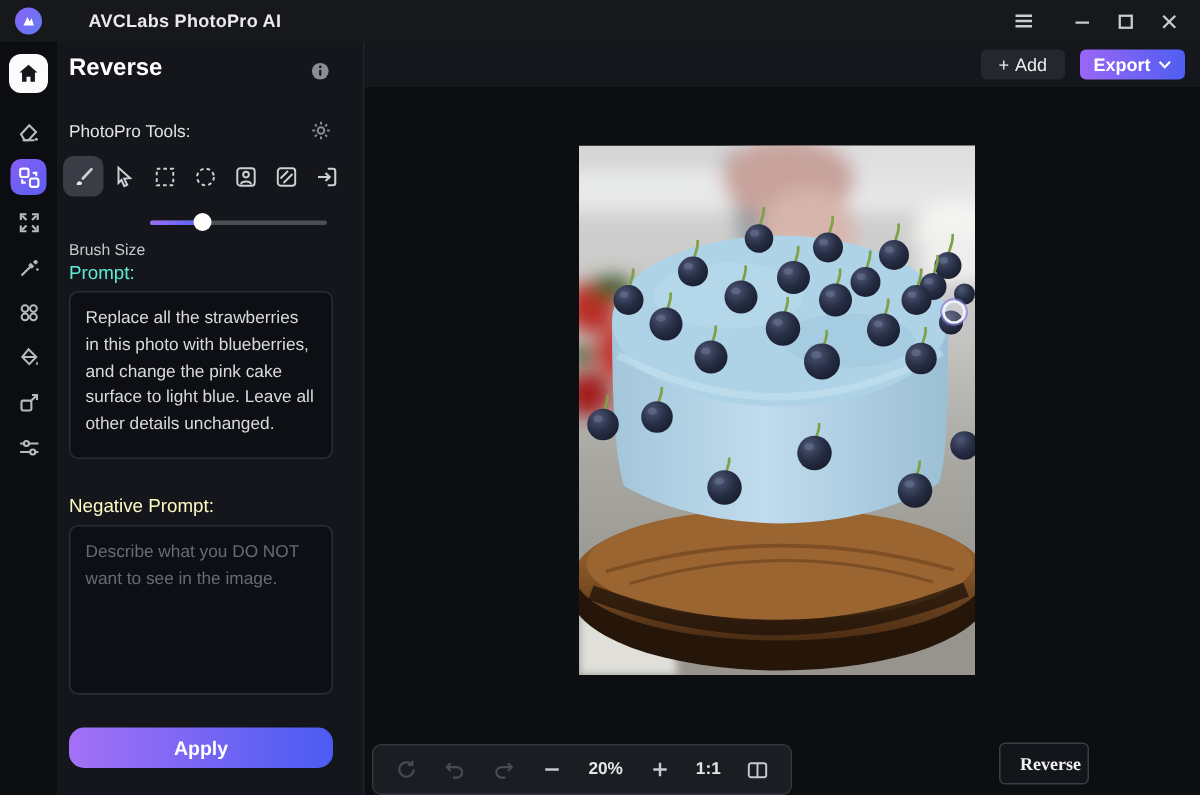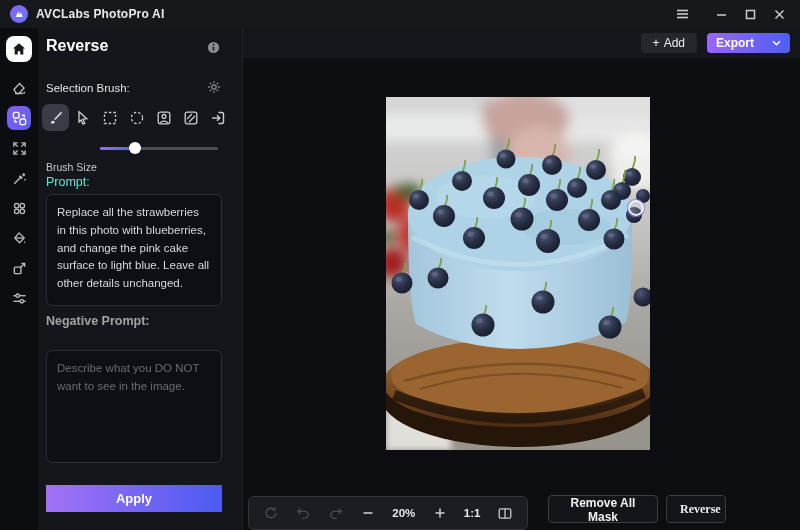--- a/index.html
+++ b/index.html
@@ -5,21 +5,21 @@
   * { margin:0; padding:0; box-sizing:border-box; }
   html,body { background:#000; }
   body { font-family:"Liberation Sans", sans-serif; }
   #app {
     position:relative; width:800px; height:530px; overflow:hidden;
     background:#131419; color:#e6e8ea; font-size:12px;
   }
   
   .titlebar {
     position:absolute; left:0; top:0; width:800px; height:28px;
-    background:#17181c; display:flex; align-items:center; padding:0 10px; z-index:6;
+    background:#17181c; display:flex; align-items:center; padding:0 10px; z-index:6;gap:23px;
   }
   .logo {
     width:18px; height:18px; border-radius:50%;
     background:linear-gradient(135deg,#8a63f5,#5f7cf3);
     display:flex; align-items:center; justify-content:center; margin-right:8px;
   }
   .app-title { font-size:12px; font-weight:bold; color:#e9eaec; letter-spacing:.2px; }
   .win-controls { margin-left:auto; display:flex; align-items:center; gap:7px; }
   .win-btn { width:22px; height:20px; display:flex; align-items:center; justify-content:center; cursor:default; }
   .win-btn svg { stroke:#c9ccd1; }
@@ -65,44 +65,44 @@
   .slider-thumb { position:absolute; top:2px; width:12px; height:12px; border-radius:50%; background:#fff; }
   .prompt-label { position:absolute; left:8px; top:147px; font-size:12.5px; color:#5eead4; }
   textarea {
     position:absolute; left:8px; width:176px; background:#0e0f14;
     border:1px solid #2c2f36; border-radius:6px; color:#d8dade;
     font-family:"Liberation Sans", sans-serif; font-size:11.5px; line-height:1.55;
     padding:9px 10px; resize:none; outline:none;
   }
   textarea::placeholder { color:#676c74; }
   .prompt-box { top:166px; height:112px; }
-  .neg-label { position:absolute; left:8px; top:286px; font-size:12.5px; color:#a3a3a3;font-weight:bold; }
+  .neg-label { position:absolute; left:8px; top:302px; font-size:12.5px; color:#fef9c3; }
   .neg-box { top:322px; height:113px; }
   .apply-btn {
     position:absolute; left:8px; top:457px; width:176px; height:27px;
-    border:none; border-radius:0; color:#fff; font-size:13px; font-weight:bold;
+    border:none; border-radius:10px; color:#fff; font-size:13px; font-weight:bold;
     font-family:"Liberation Sans", sans-serif;
     background:linear-gradient(90deg,#a471f6,#4b5bf2); cursor:pointer;
   }
   
   .canvas-header {
     position:absolute; left:243px; top:28px; width:557px; height:30px;
     background:#16171c; display:flex; align-items:center; justify-content:flex-end;
     gap:10px; padding-right:10px;
   }
   .add-btn {
     height:20px; padding:0 12px; background:#24272d; border:none; border-radius:4px;
     color:#eceef0; font-size:12px; font-family:"Liberation Sans", sans-serif; cursor:pointer;
     display:flex; align-items:center; gap:4px;
   }
   .export-btn {
     height:20px; padding:0 9px; border:none; border-radius:4px;
     background:linear-gradient(90deg,#9a66f5,#4f5ef2);
     color:#fff; font-size:12px; font-weight:bold; font-family:"Liberation Sans", sans-serif;
-    cursor:pointer; display:flex; align-items:center; gap:18px;
+    cursor:pointer; display:flex; align-items:center; gap:5px;
   }
   .canvas {
     position:absolute; left:243px; top:58px; width:557px; height:472px; background:#0d0e12;
   }
   .photo { position:absolute; left:143px; top:39px; width:264px; height:353px; }
   
   .zoombar {
     position:absolute; left:5px; top:438px; width:280px; height:27px;
     background:#1b1d22; border:1px solid #32353b; border-radius:6px;
     display:flex; align-items:center; justify-content:space-around; padding:16px 6px;
@@ -238,21 +238,21 @@
   <div class="panel">
     <div class="panel-title">Reverse</div>
     <span class="info-icon">
       <svg width="13" height="13" viewBox="0 0 14 14">
           <circle cx="7" cy="7" r="6" fill="#8a8e94"></circle>
           <rect x="6.2" y="6" width="1.6" height="4.4" rx="0.8" fill="#15161b"></rect>
           <circle cx="7" cy="3.9" r="0.95" fill="#15161b"></circle>
         </svg>
     </span>
 
-    <div class="sect-label sel-label">Selection Brush:</div>
+    <div class="sect-label sel-label">PhotoPro Tools:</div>
     <span class="gear-icon">
       <svg width="14" height="14" viewBox="0 0 14 14" fill="none" stroke="#8a8e94" stroke-width="1.3">
           <circle cx="7" cy="7" r="2.2"></circle>
           <path d="M7 1.2 V3 M7 11 V12.8 M1.2 7 H3 M11 7 H12.8 M2.9 2.9 L4.2 4.2 M9.8 9.8 L11.1 11.1 M11.1 2.9 L9.8 4.2 M4.2 9.8 L2.9 11.1"></path>
         </svg>
     </span>
 
     <div class="tools-row">
       <div class="tool-btn selected">
         <svg width="16" height="16" viewBox="0 0 16 16" fill="none" stroke="#e8eaec" stroke-width="1.4">
@@ -567,17 +567,16 @@
       </span>
       <span class="zb-item zb-text">1:1</span>
       <span class="zb-item">
         <svg width="14" height="13" viewBox="0 0 14 13" fill="none" stroke-width="1.3">
             <rect x="1.2" y="1.8" width="11.6" height="9.4" rx="1.5"></rect>
             <line x1="7" y1="1.8" x2="7" y2="11.2"></line>
           </svg>
       </span>
     </div>
 
-    <button class="mask-btn btn-remove">Remove All Mask</button>
     <button class="mask-btn btn-reverse">Reverse</button>
   </div>
 
 </div>
 
 </body></html>

